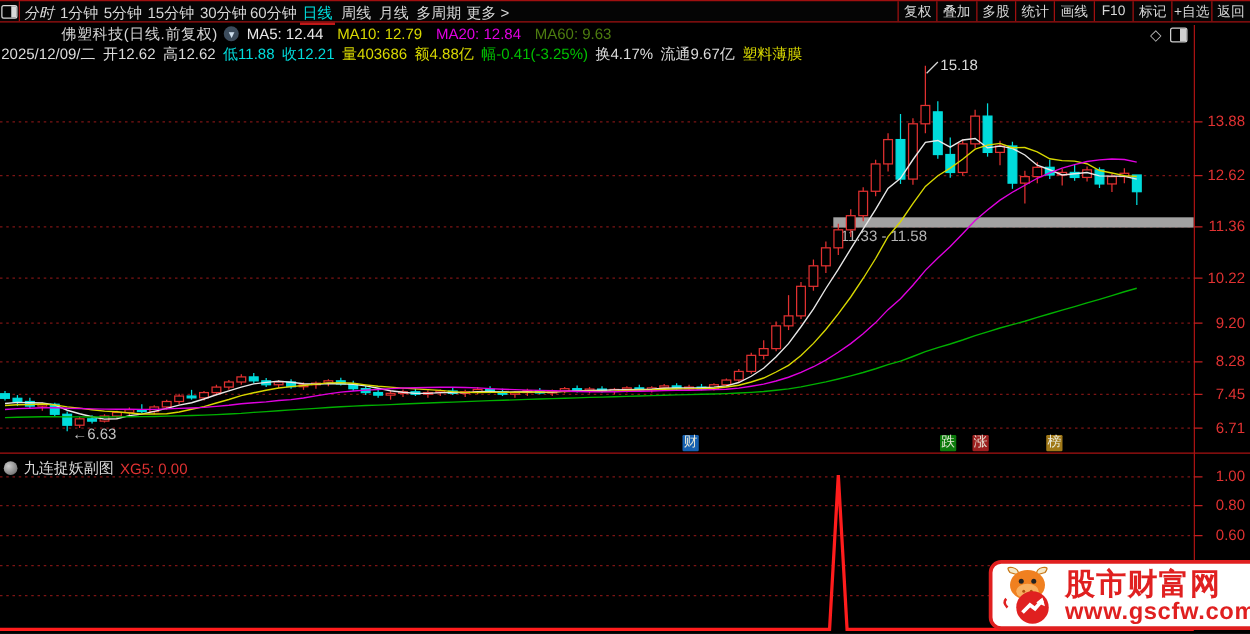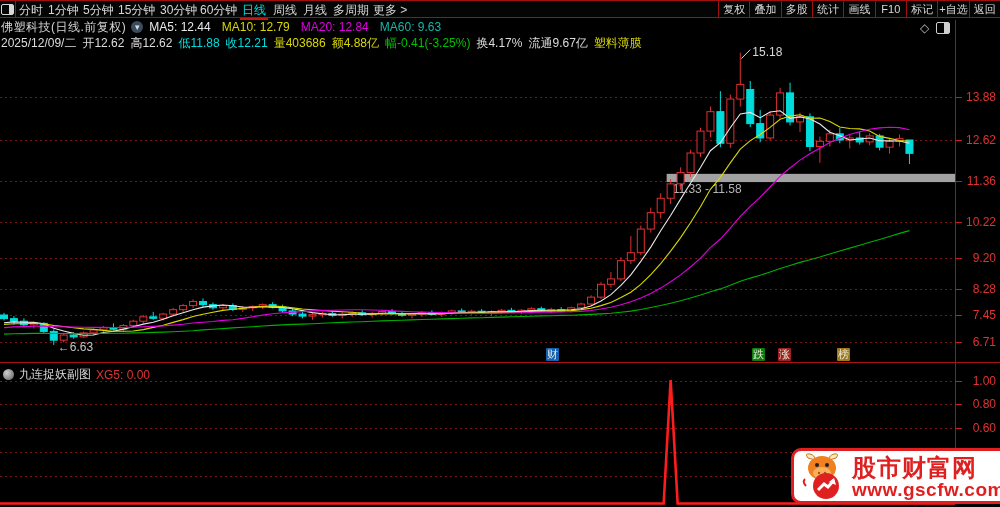--- a/index.html
+++ b/index.html
@@ -13,21 +13,21 @@
   .winicon{display:inline-block;width:11px;height:9px;border:1px solid #d8d8d8;border-radius:2px;position:relative;}
   .winicon::after{content:"";position:absolute;right:0;top:0;width:4px;height:100%;background:#d8d8d8;}
   .mitem{position:absolute;top:2px;font-size:12px;color:#d8d8d8;line-height:14px;white-space:nowrap;cursor:default;}
   .mitem.active{color:#00e0e0;}
   .mitem.active::after{content:"";position:absolute;left:-2px;right:-2px;bottom:-3px;height:2px;background:#c01818;}
   .menu-right{position:absolute;right:0;top:0;height:16px;left:718px;display:flex;align-items:stretch;}
   .rcell{flex:1;border-left:1px solid #a01010;display:flex;align-items:center;justify-content:center;
          font-size:11px;color:#d8d8d8;white-space:nowrap;padding:0 0;}
   
   .inforow1{position:absolute;left:1px;top:20px;height:14px;display:flex;align-items:center;font-size:12px;}
-  .stockname{color:#d4d4d4;letter-spacing:0.5px;}
+  .stockname{color:#d4d4d4;letter-spacing:0.5px;margin-left:48px;}
   .chev-circle{display:inline-flex;width:12px;height:12px;border-radius:50%;background:#3c4c5c;color:#cfe0ee;
                font-size:9px;align-items:center;justify-content:center;margin:0 6px 0 5px;line-height:9px;}
   .mavals{display:flex;}
   .mavals span{margin-right:11px;white-space:nowrap;}
   .inforow2{position:absolute;left:1px;top:36px;height:14px;display:flex;align-items:center;font-size:12px;}
   .inforow2 span{margin-right:6px;white-space:nowrap;}
   .top-icons{position:absolute;top:22px;left:920px;display:flex;align-items:center;gap:7px;}
   .diamond{color:#b8b8b8;font-size:12px;line-height:12px;}
   .winicon2{display:inline-block;width:12px;height:10px;border:1px solid #cfcfcf;border-radius:2px;position:relative;}
   .winicon2::after{content:"";position:absolute;right:0;top:0;width:5px;height:100%;background:#cfcfcf;}
@@ -286,21 +286,21 @@
       <text x="996" y="432" fill="#e13232" font-size="12" text-anchor="end">0.60</text>
       <line x1="955" x2="962" y1="452.5" y2="452.5" stroke="#c22020"></line>
       <line x1="955" x2="962" y1="476.5" y2="476.5" stroke="#c22020"></line>
     </svg>
 
   <div class="menubar">
     <div class="menu-left-iconbox">
       <span class="winicon"></span>
     </div>
     <div id="menu-left">
-        <span class="mitem" style="left: 19px;">分时</span>
+        <span class="mitem" style="left: 19px; font-style: italic;">分时</span>
         <span class="mitem" style="left: 48px;">1分钟</span>
         <span class="mitem" style="left: 83px;">5分钟</span>
         <span class="mitem" style="left: 118px;">15分钟</span>
         <span class="mitem" style="left: 160px;">30分钟</span>
         <span class="mitem" style="left: 200px;">60分钟</span>
         <span class="mitem active" style="left: 242px;">日线</span>
         <span class="mitem" style="left: 273px;">周线</span>
         <span class="mitem" style="left: 303px;">月线</span>
         <span class="mitem" style="left: 333px;">多周期</span>
         <span class="mitem" style="left: 373px;">更多 &gt;</span>
@@ -318,21 +318,21 @@
       </div>
   </div>
 
   <div class="inforow1">
     <span class="stockname">佛塑科技(日线.前复权)</span>
     <span class="chev-circle">▾</span>
     <span class="mavals" id="ma-values">
         <span style="color: rgb(232, 232, 232);">MA5: 12.44</span>
         <span style="color: rgb(216, 216, 0);">MA10: 12.79</span>
         <span style="color: rgb(224, 0, 224);">MA20: 12.84</span>
-        <span style="color: #14b8a6;">MA60: 9.63</span>
+        <span style="color: #4d7c0f;">MA60: 9.63</span>
       </span>
   </div>
   <div class="top-icons">
     <span class="diamond">◇</span>
     <span class="winicon2"></span>
   </div>
 
   <div class="inforow2" id="quote-row">
       <span style="color: rgb(220, 220, 220); text-align: right;">2025/12/09/二</span>
       <span style="color: rgb(220, 220, 220);">开12.62</span>

